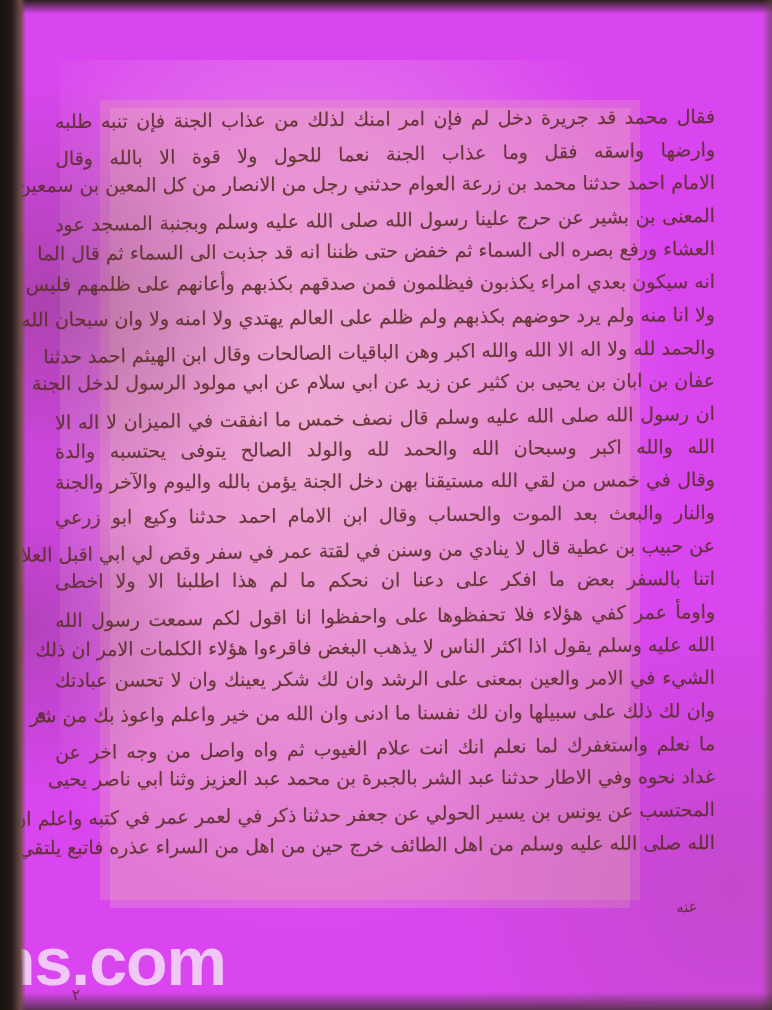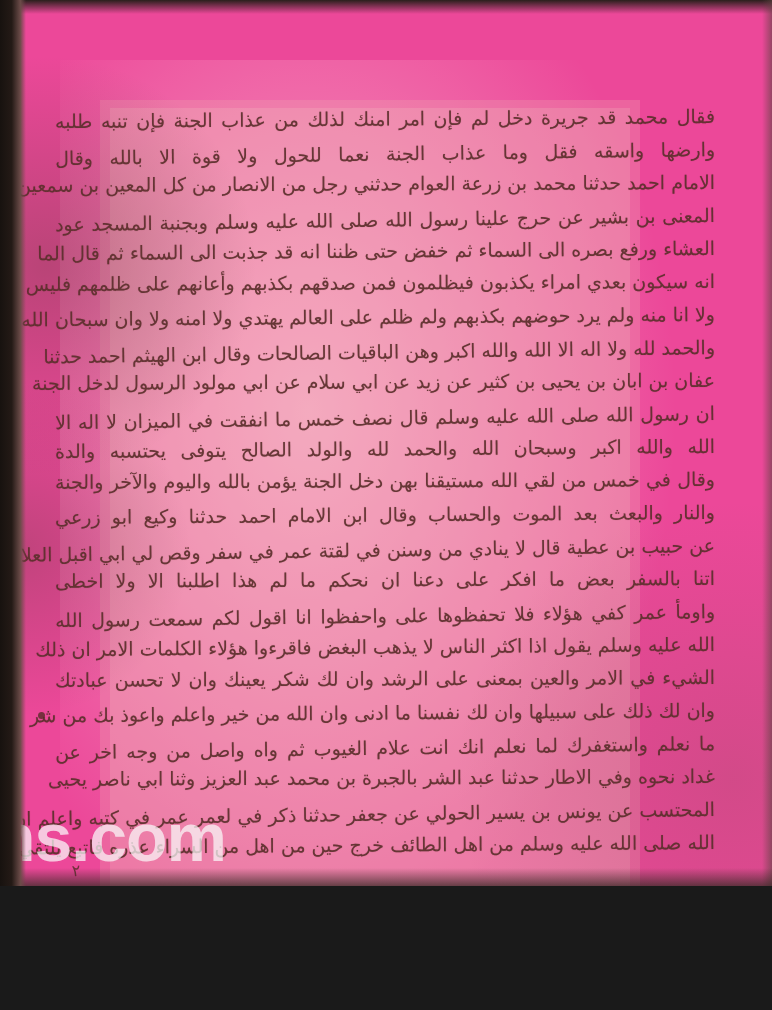--- a/index.html
+++ b/index.html
@@ -11,22 +11,22 @@
     width: 772px;
     height: 1010px;
     overflow: hidden;
     font-family: "DejaVu Sans", sans-serif;
   }
 
   
   #manuscript-page {
     position: relative;
     width: 772px;
-    height: 886px;
-    background: #ec4899;
+    height: 1010px;
+    background: #d946ef;
     overflow: hidden;
   }
 
   
   .edge-left {
     position: absolute;
     left: 0; top: 0;
     width: 26px; height: 100%;
     background: linear-gradient(90deg, #17120f 0%, #241a16 45%, #6b4b48 78%, rgba(200,150,150,0) 100%);
     z-index: 6;

